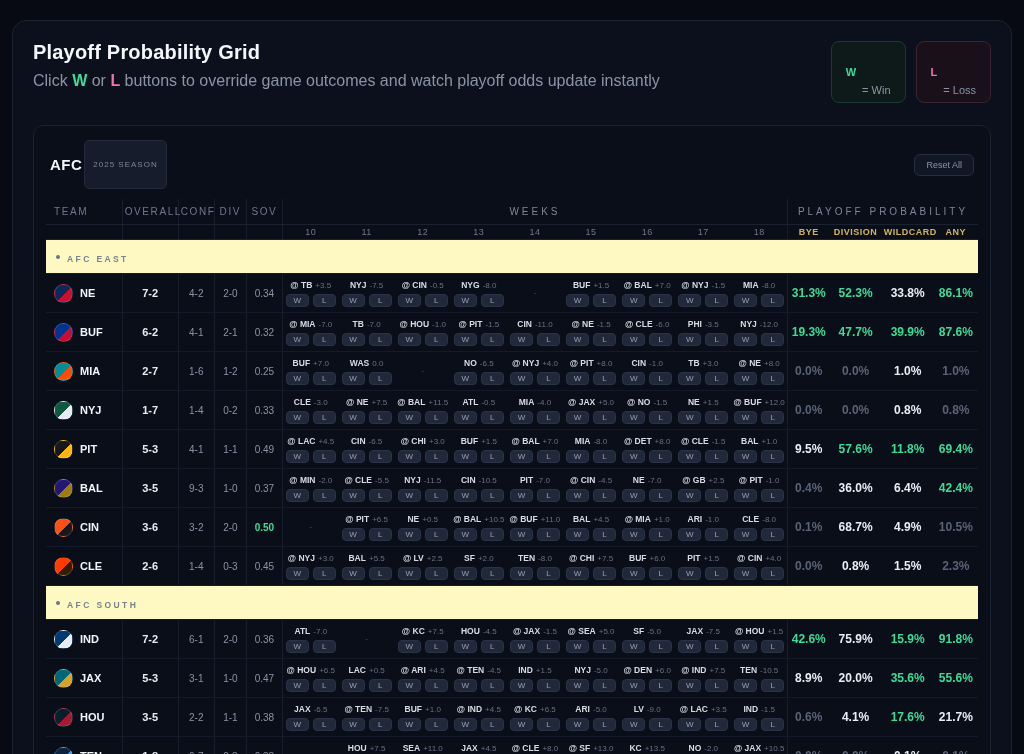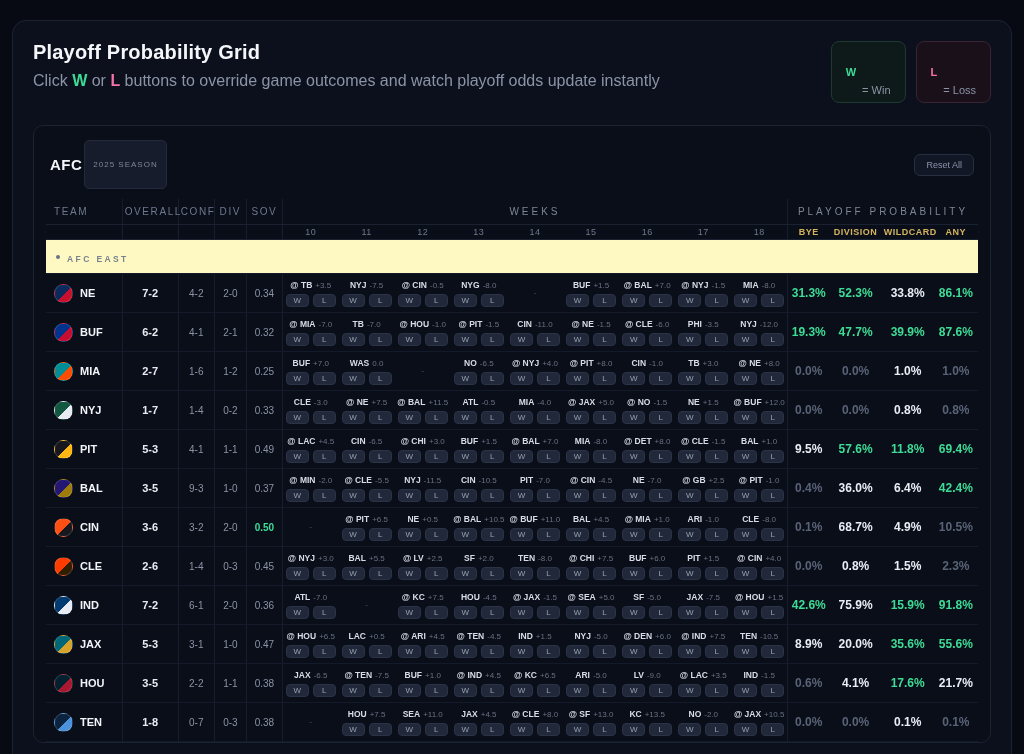--- a/index.html
+++ b/index.html
@@ -769,20 +769,23 @@
               <div class="wl">
                 <button class="wl-btn">W</button>
                 <button class="wl-btn">L</button>
               </div>
             </td>
             <td class="prob d">0.0%</td>
             <td class="prob w">0.8%</td>
             <td class="prob w">1.5%</td>
             <td class="prob d">2.3%</td>
           </tr>
+          <tr class="section-row">
+            <td class="section-cell" colspan="18"><span class="dot"></span><span class="section-label">AFC SOUTH</span></td>
+          </tr>
           <tr class="team-row">
             <td class="team-cell vline">
               <div class="inner">
                 <span class="logo" style="background: linear-gradient(135deg, rgb(0, 58, 112) 55%, rgb(232, 236, 242) 55%);"></span>
                 <span class="abbr">IND</span>
               </div>
             </td>
             <td class="record vline">7-2</td>
             <td class="dim vline">6-1</td>
             <td class="dim vline">2-0</td>

